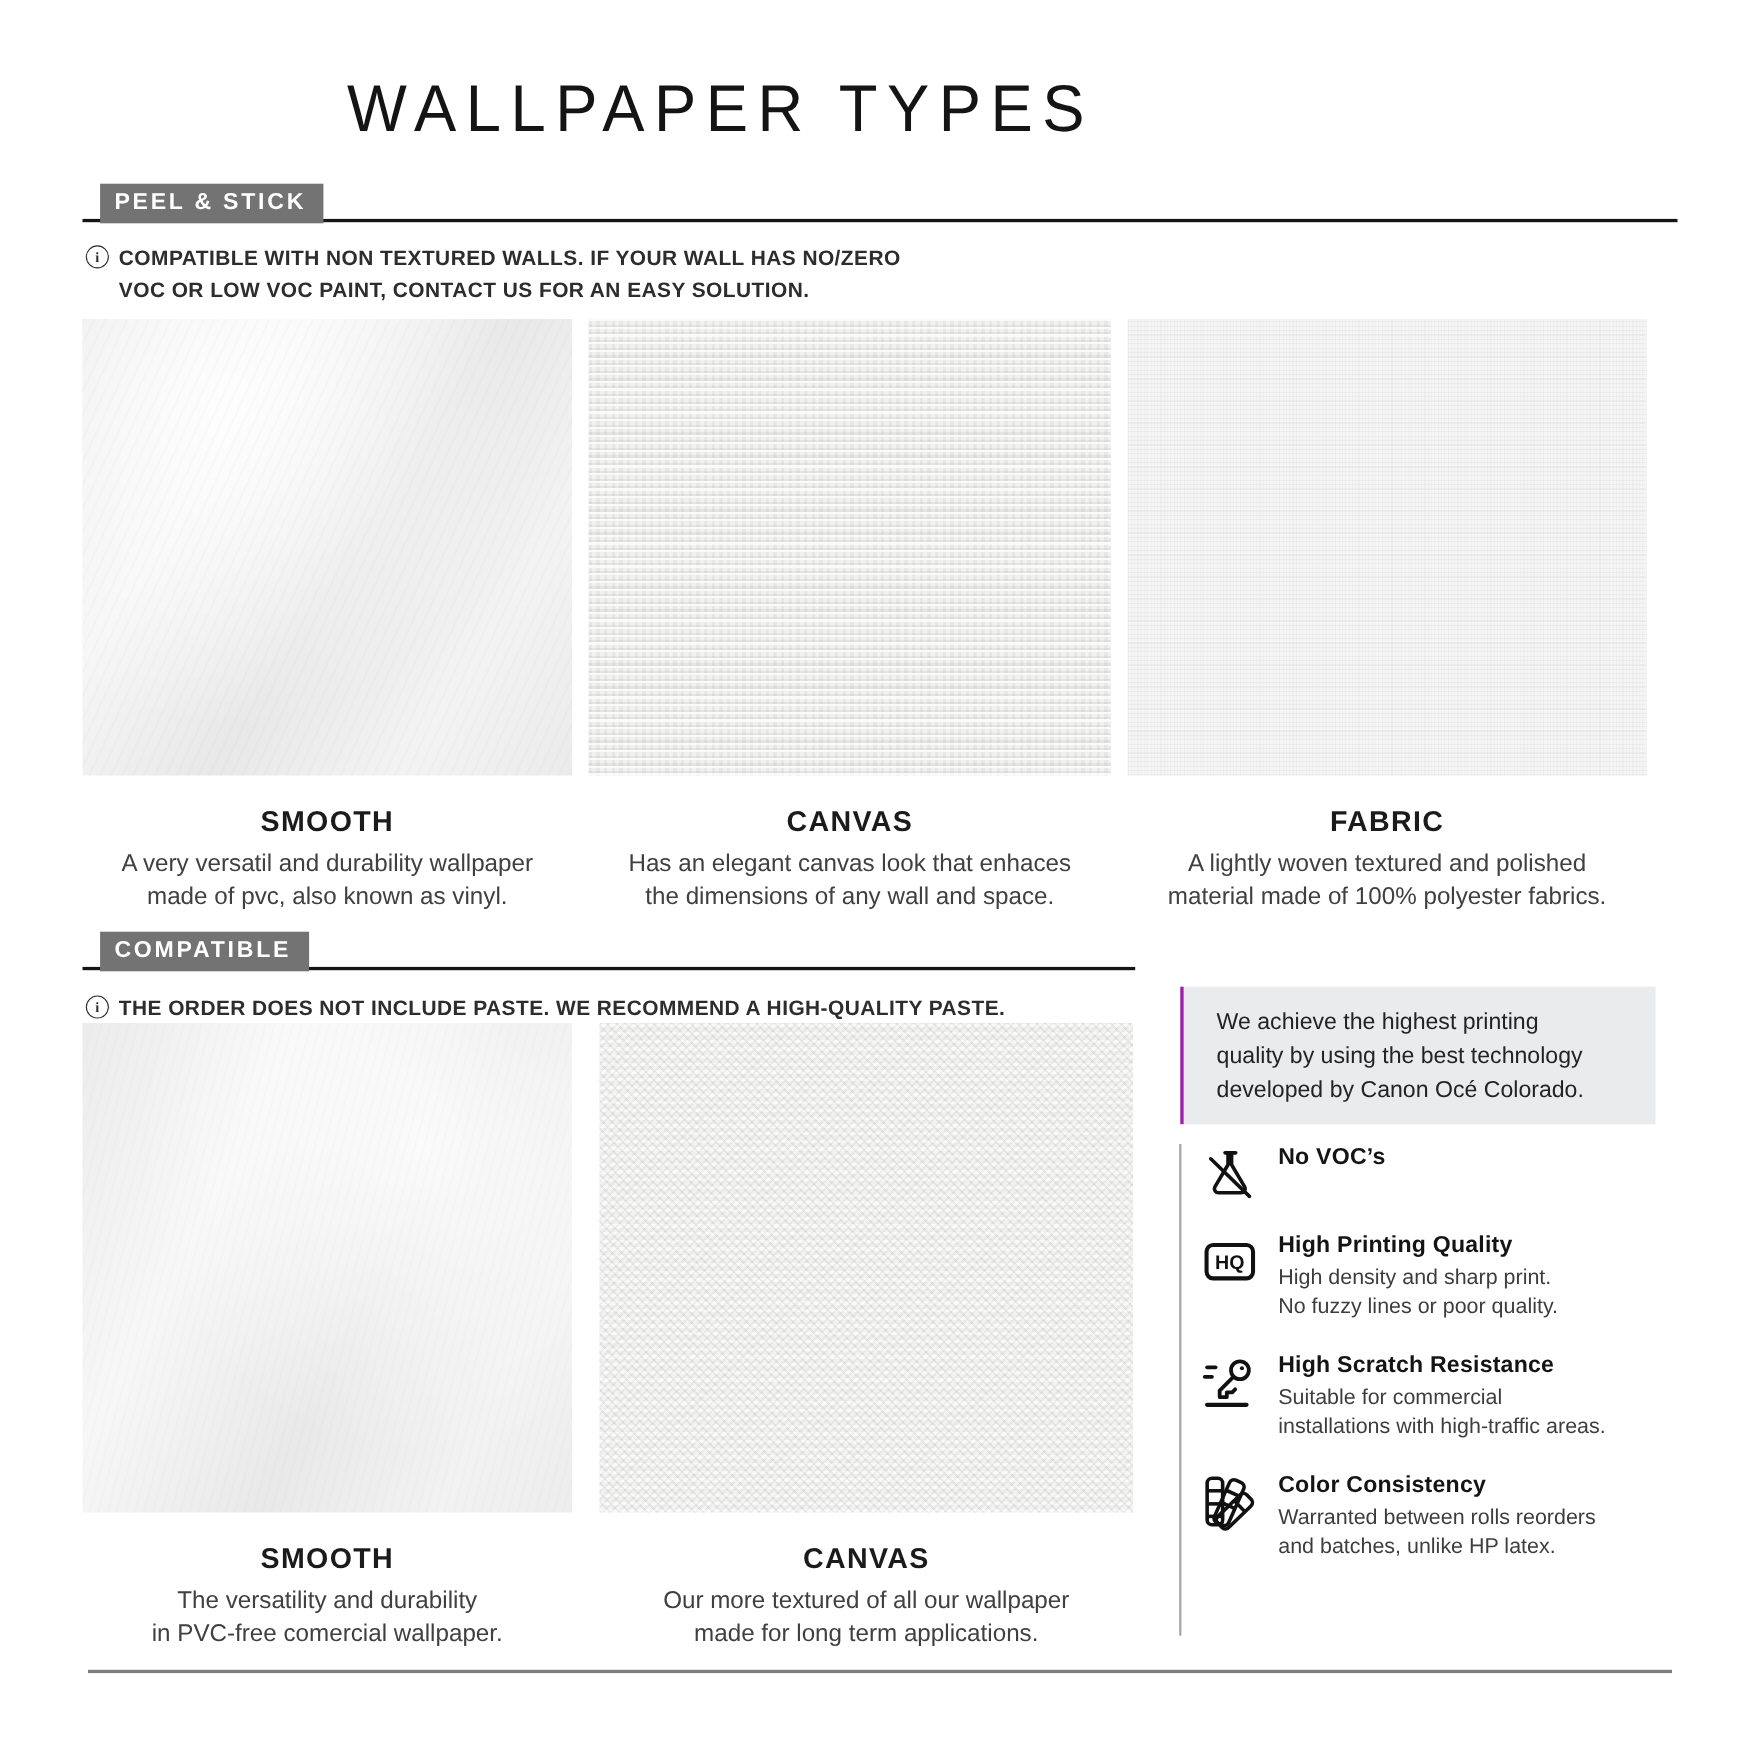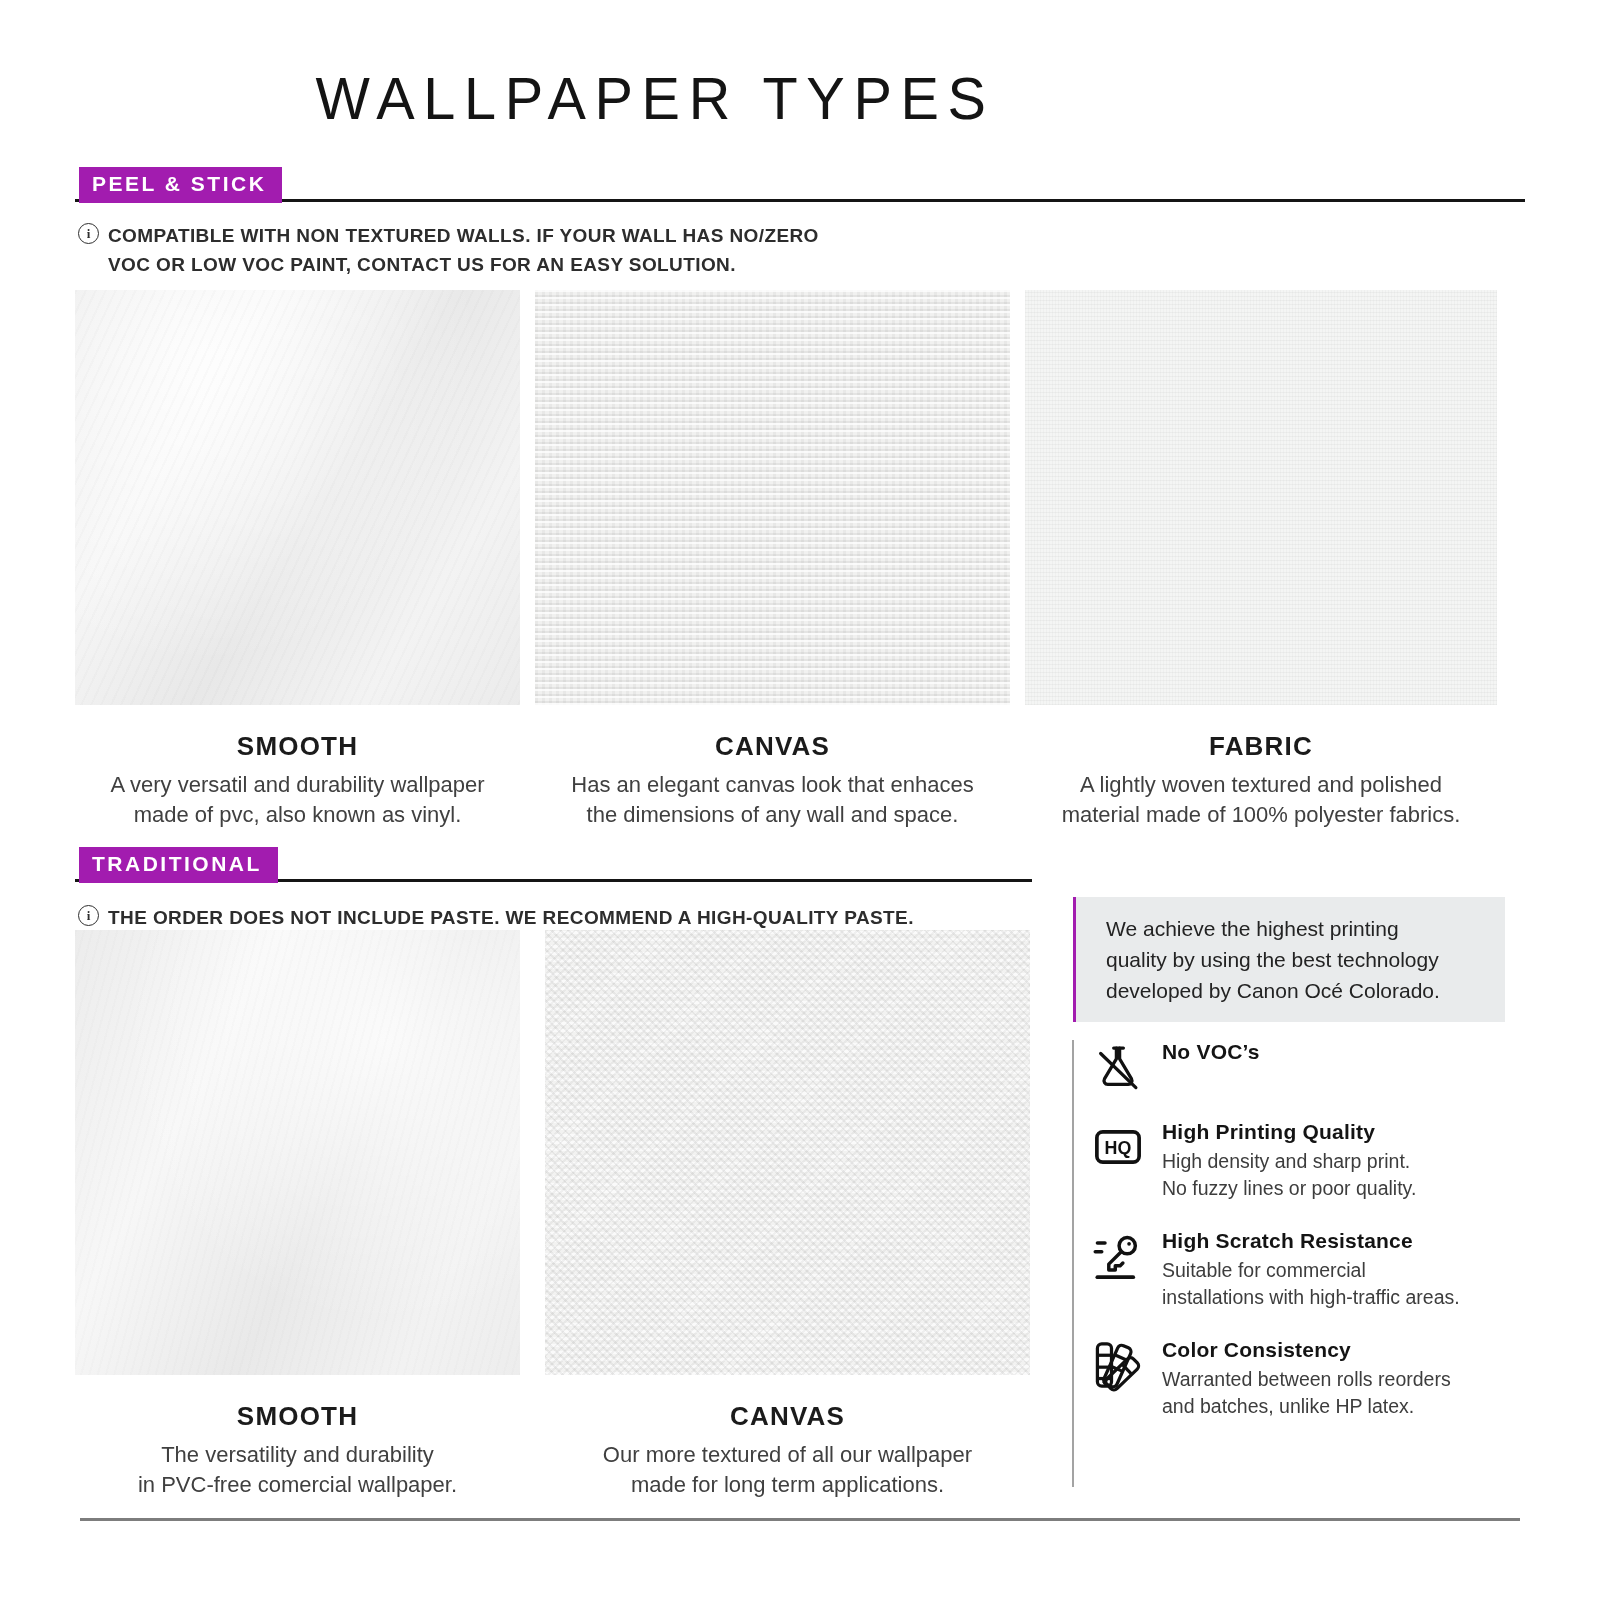--- a/index.html
+++ b/index.html
@@ -10,21 +10,21 @@
   
   .title{
     position:absolute;top:64px;left:0;width:1310px;text-align:center;
     font-size:60px;font-weight:300;letter-spacing:9px;color:#141414;
     transform:scaleX(.96);transform-origin:50% 50%;white-space:nowrap;
   }
   
   .rule-header{position:absolute;left:75px;height:36px;}
   .rule-header .rule{position:absolute;left:0;right:0;bottom:1px;height:3px;background:#151515;}
   .rule-header .label{
-    position:absolute;left:4px;top:0;background:#a21caf;color:#fff;
+    position:absolute;left:16px;top:0;background:#737373;color:#fff;
     font-size:21px;font-weight:700;letter-spacing:2.5px;
     padding:5px 16px 7px 13px;white-space:nowrap;z-index:2;
   }
   .hdr-peel{top:167px;width:1450px;}
   .hdr-trad{top:847px;width:957px;}
   
   .note{position:absolute;left:78px;display:flex;align-items:flex-start;gap:9px;}
   .note-peel{top:221px;}
   .note-trad{top:903px;}
   .info-ic{
@@ -134,21 +134,21 @@
       <div class="swatch-name">FABRIC</div>
       <div class="swatch-desc">
         <div>A lightly woven textured and polished</div>
         <div>material made of 100% polyester fabrics.</div>
       </div>
     </div>
   </div>
 
   <div class="rule-header hdr-trad">
     <div class="rule"></div>
-    <div class="label">TRADITIONAL</div>
+    <div class="label">COMPATIBLE</div>
   </div>
 
   <div class="note note-trad">
     <span class="info-ic">i</span>
     <div class="note-lines">
       <div>THE ORDER DOES NOT INCLUDE PASTE. WE RECOMMEND A HIGH-QUALITY PASTE.</div>
     </div>
   </div>
 
   <div class="swatch-row row-trad">

